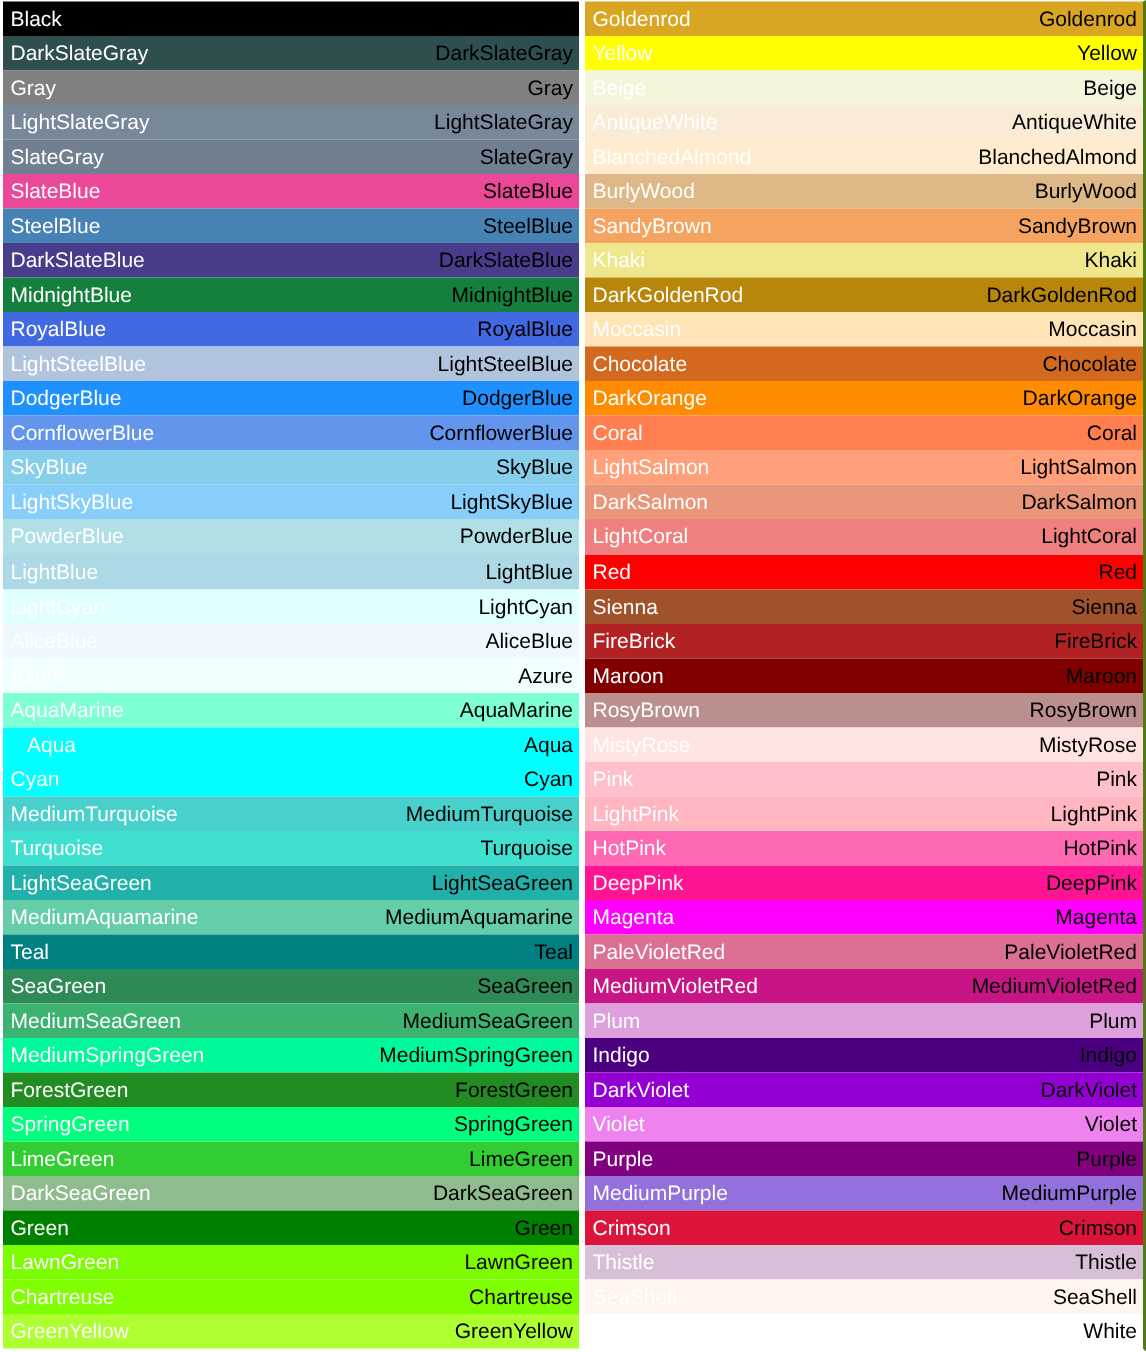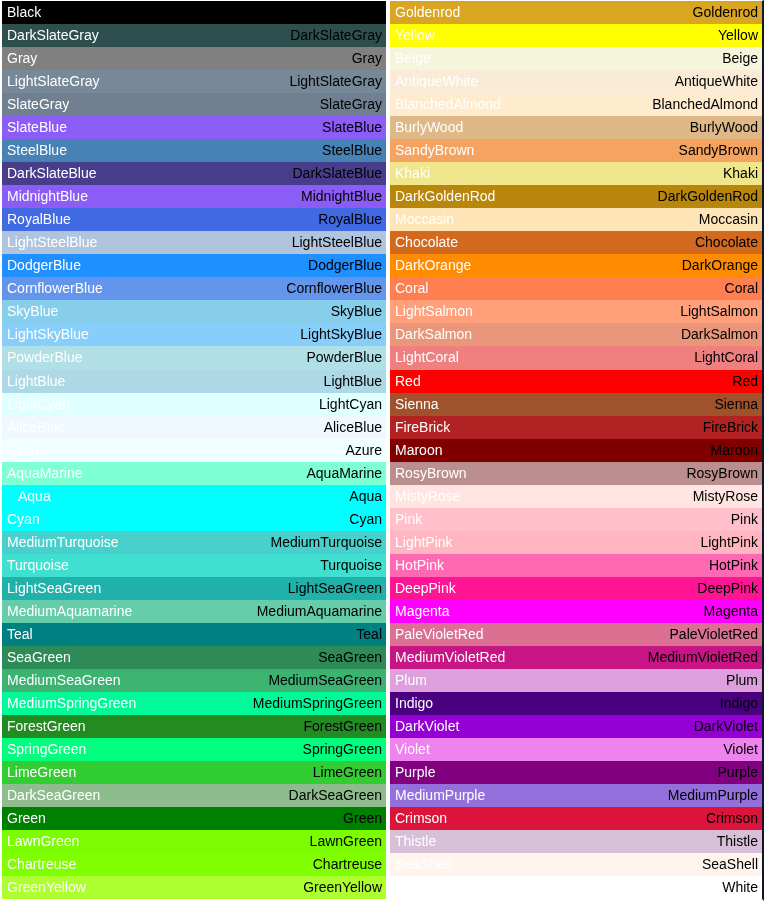--- a/index.html
+++ b/index.html
@@ -33,21 +33,21 @@
   }
 
   .color-column.left {
     width: 388px;
     border-right: 2px solid #ffffff;
   }
 
   .color-column.right {
     width: 376px;
     margin-left: 0px;
-    border-right: 2px solid #0f172a;
+    border-right: 2px solid #4d7c0f;
   }
 
   .spacer-gap {
     width: 0px;
     background: #ffffff;
   }
 
   .color-row {
     flex: 1 1 0;
     min-height: 0;
@@ -95,33 +95,33 @@
         <span class="swatch-label right-label">Gray</span>
       </div>
       <div class="color-row" style="background-color: rgb(119, 136, 153);">
         <span class="swatch-label left-label">LightSlateGray</span>
         <span class="swatch-label right-label">LightSlateGray</span>
       </div>
       <div class="color-row" style="background-color: rgb(112, 128, 144);">
         <span class="swatch-label left-label">SlateGray</span>
         <span class="swatch-label right-label">SlateGray</span>
       </div>
-      <div class="color-row" style="background-color: #8b5cf6;">
+      <div class="color-row" style="background-color: #ec4899;">
         <span class="swatch-label left-label">SlateBlue</span>
         <span class="swatch-label right-label">SlateBlue</span>
       </div>
       <div class="color-row" style="background-color: rgb(70, 130, 180);">
         <span class="swatch-label left-label">SteelBlue</span>
         <span class="swatch-label right-label">SteelBlue</span>
       </div>
       <div class="color-row" style="background-color: rgb(72, 61, 139);">
         <span class="swatch-label left-label">DarkSlateBlue</span>
         <span class="swatch-label right-label">DarkSlateBlue</span>
       </div>
-      <div class="color-row" style="background-color: #8b5cf6;">
+      <div class="color-row" style="background-color: #15803d;">
         <span class="swatch-label left-label">MidnightBlue</span>
         <span class="swatch-label right-label">MidnightBlue</span>
       </div>
       <div class="color-row" style="background-color: rgb(65, 105, 225);">
         <span class="swatch-label left-label">RoyalBlue</span>
         <span class="swatch-label right-label">RoyalBlue</span>
       </div>
       <div class="color-row" style="background-color: rgb(176, 196, 222);">
         <span class="swatch-label left-label">LightSteelBlue</span>
         <span class="swatch-label right-label">LightSteelBlue</span>

